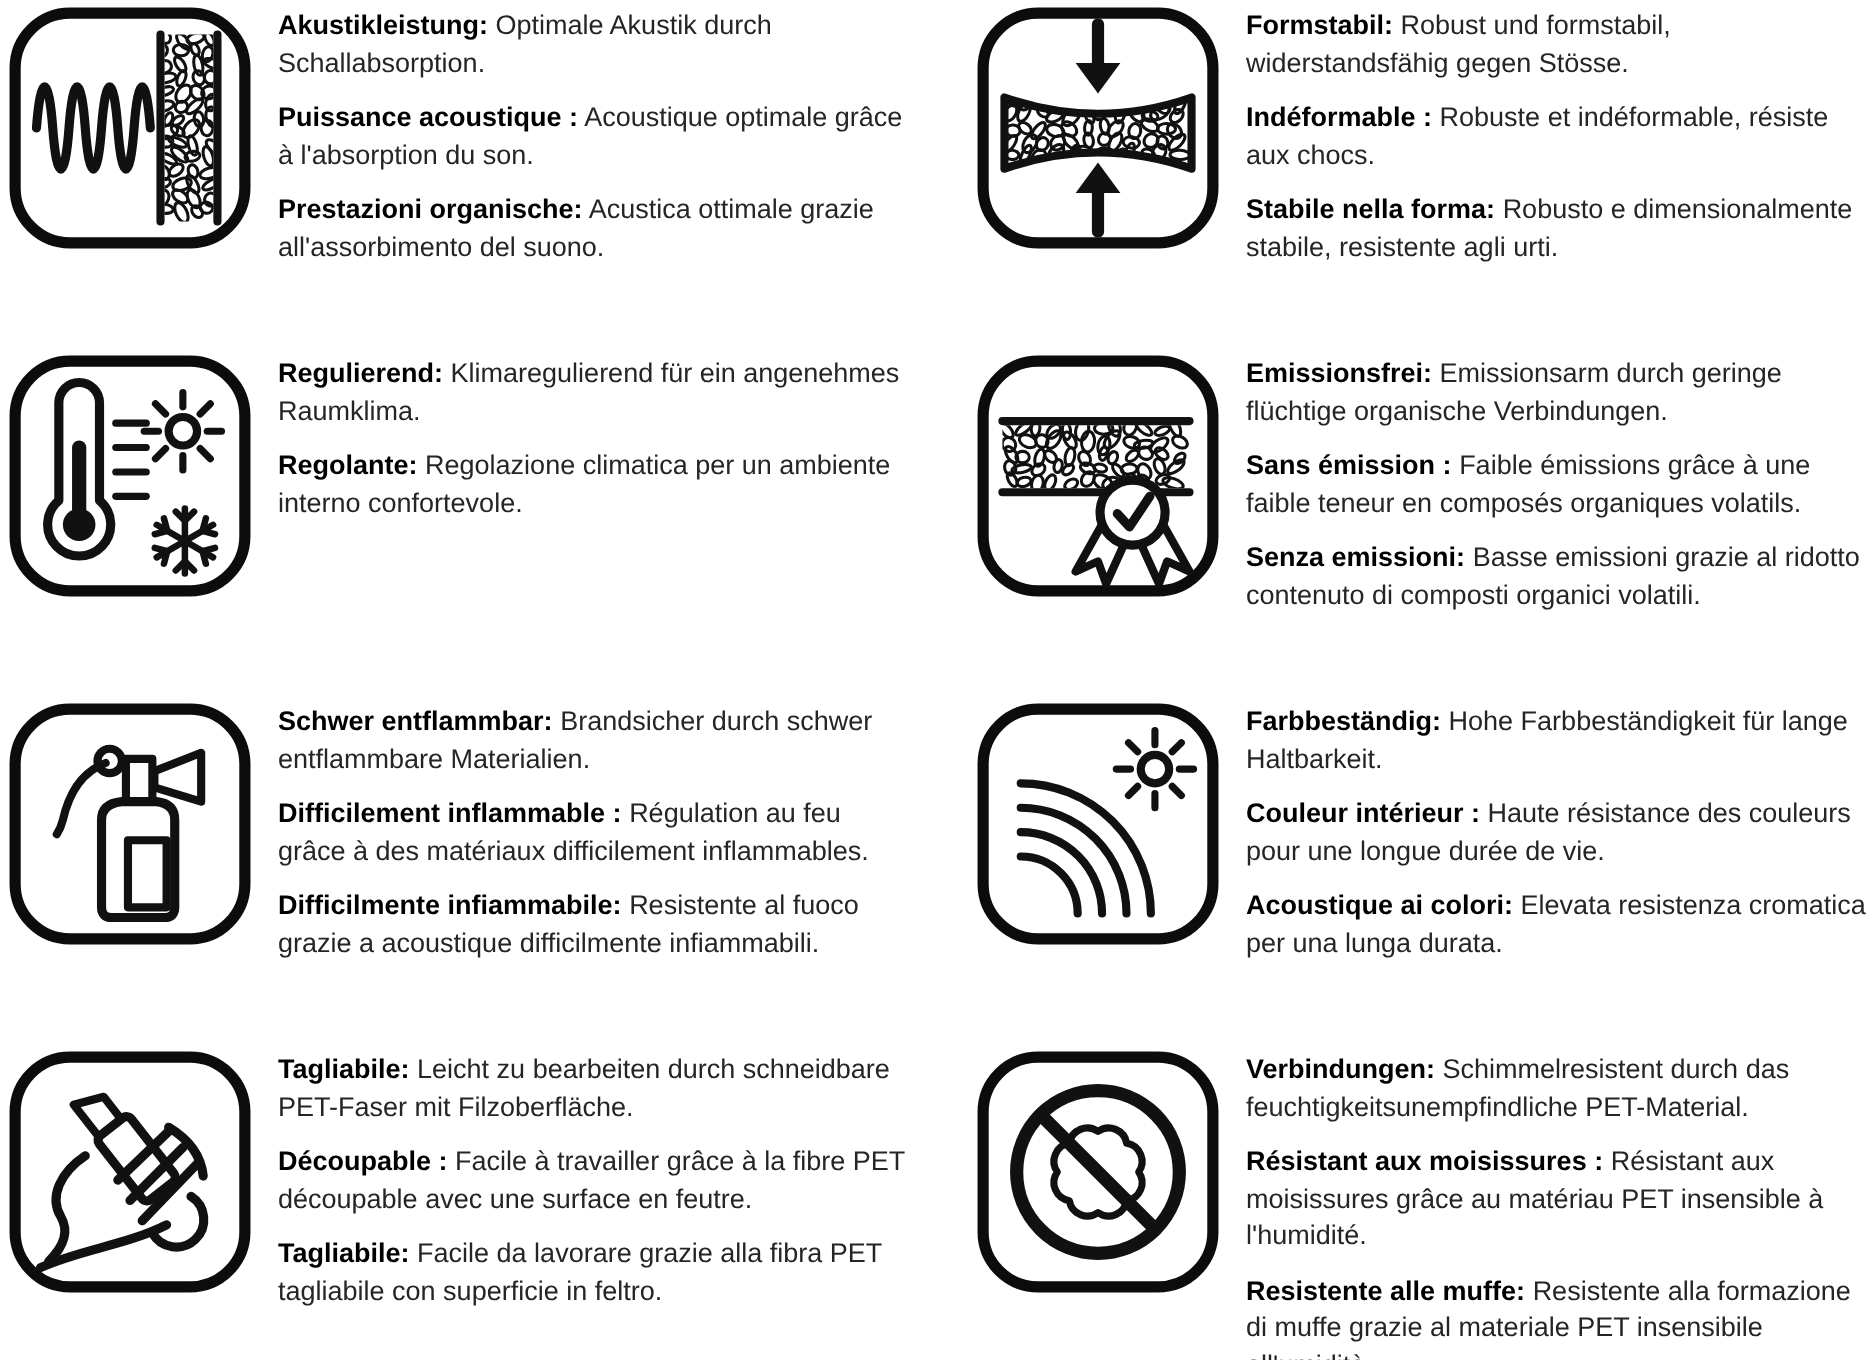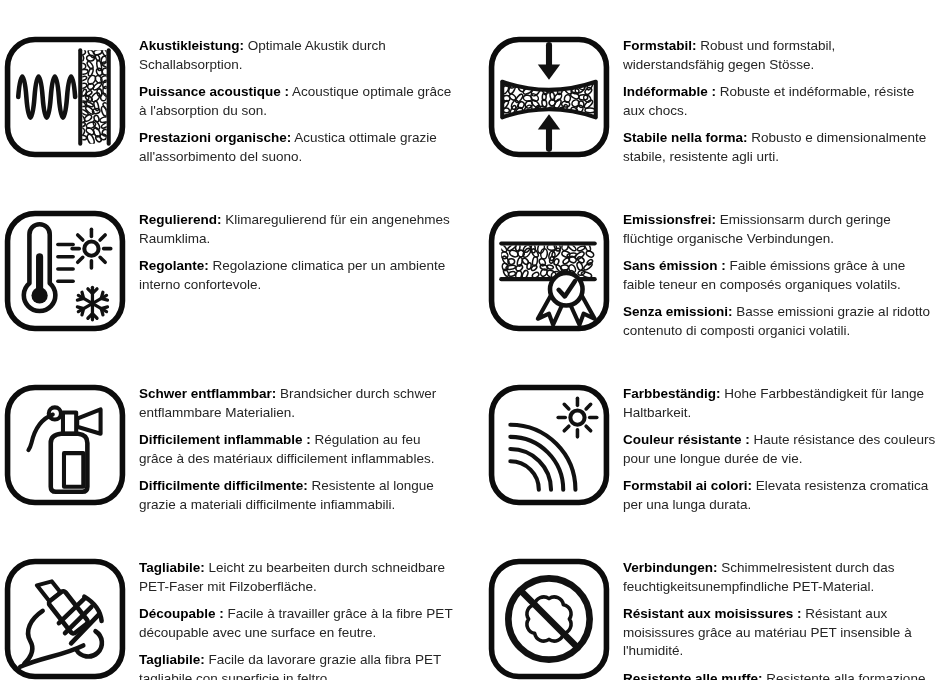--- a/index.html
+++ b/index.html
@@ -6,21 +6,21 @@
   body{
     width:936px;height:680px;overflow:hidden;background:#ffffff;
     font-family:"Liberation Sans", sans-serif;color:#222;
   }
   .grid{
     display:grid;
     grid-template-columns:468px 468px;
     grid-auto-rows:174px;
     padding-top:3px;
   }
-  .cell{display:flex;gap:13px;padding-left:4px;margin-top:33px;}
+  .cell{display:flex;gap:13px;padding-left:4px;}
   .cell:nth-child(even){padding-left:20px;}
   .iconbox{width:122px;height:122px;flex:0 0 auto;}
   .iconbox svg{display:block;width:122px;height:122px;}
   .texts{flex:1;max-width:318px;padding-top:1px;}
   .texts p{margin:0 0 9px 0;font-size:13.5px;line-height:18.5px;color:#252525;}
   .texts b{color:#000;font-weight:700;}
   
   .frame{fill:#fff;stroke:#0c0c0c;stroke-width:5.5;}
   .s32{fill:none;stroke:#111;stroke-width:3.2;stroke-linecap:round;stroke-linejoin:round;}
   .s35{fill:none;stroke:#111;stroke-width:3.5;stroke-linecap:round;stroke-linejoin:round;}
@@ -331,21 +331,21 @@
         <circle class="s4" cx="50" cy="29" r="6"></circle>
         <polygon class="wfill" points="72,34 95,25 95,49 72,42"></polygon>
         <rect class="wfill" x="58" y="28" width="13" height="21"></rect>
         <path class="wfill45" d="M46,58 Q46,50 56,49 L73,49 Q82,50 82,58 L82,101 Q82,106 77,106 L51,106 Q46,106 46,101 Z"></path>
         <rect class="s4" x="59" y="68" width="19" height="33"></rect>
       </svg>
     </div>
     <div class="texts">
       <p><b>Schwer entflammbar:</b> <span>Brandsicher durch schwer entflammbare Materialien.</span></p>
       <p><b>Difficilement inflammable :</b> <span>Régulation au feu grâce à des matériaux difficilement inflammables.</span></p>
-      <p><b>Difficilmente difficilmente:</b> <span>Resistente al longue grazie a materiali difficilmente infiammabili.</span></p>
+      <p><b>Difficilmente infiammabile:</b> <span>Resistente al fuoco grazie a acoustique difficilmente infiammabili.</span></p>
     </div>
   </section>
 
   <section class="cell">
     <div class="iconbox">
       <svg viewBox="0 0 120 120">
         <rect class="frame" x="3.5" y="3.5" width="113" height="113" rx="27"></rect>
         <path class="s4" d="M22,40 A64,64 0 0 1 86,104"></path>
         <path class="s4" d="M22,52 A52,52 0 0 1 74,104"></path>
         <path class="s4" d="M22,64 A40,40 0 0 1 62,104"></path>
@@ -358,22 +358,22 @@
             <line x1="100" y1="33" x2="107" y2="33"></line>
           <line x1="79.5" y1="24.5" x2="75" y2="20"></line>
             <line x1="96.5" y1="24.5" x2="101" y2="20"></line>
           <line x1="79.5" y1="41.5" x2="75" y2="46"></line>
             <line x1="96.5" y1="41.5" x2="101" y2="46"></line>
         </g>
       </svg>
     </div>
     <div class="texts">
       <p><b>Farbbeständig:</b> <span>Hohe Farbbeständigkeit für lange Haltbarkeit.</span></p>
-      <p><b>Couleur résistante :</b> <span>Haute résistance des couleurs pour une longue durée de vie.</span></p>
-      <p><b>Formstabil ai colori:</b> <span>Elevata resistenza cromatica per una lunga durata.</span></p>
+      <p><b>Couleur intérieur :</b> <span>Haute résistance des couleurs pour une longue durée de vie.</span></p>
+      <p><b>Acoustique ai colori:</b> <span>Elevata resistenza cromatica per una lunga durata.</span></p>
     </div>
   </section>
 
   <section class="cell">
     <div class="iconbox">
       <svg viewBox="0 0 120 120">
         <rect class="frame" x="3.5" y="3.5" width="113" height="113" rx="27"></rect>
         <g transform="rotate(-38 58 50)">
           <path class="wfill" d="M52,16 L66,22 L66,36 L52,36 Z"></path>
           <rect class="wfill45" x="50" y="36" width="20" height="40" rx="3"></rect>

